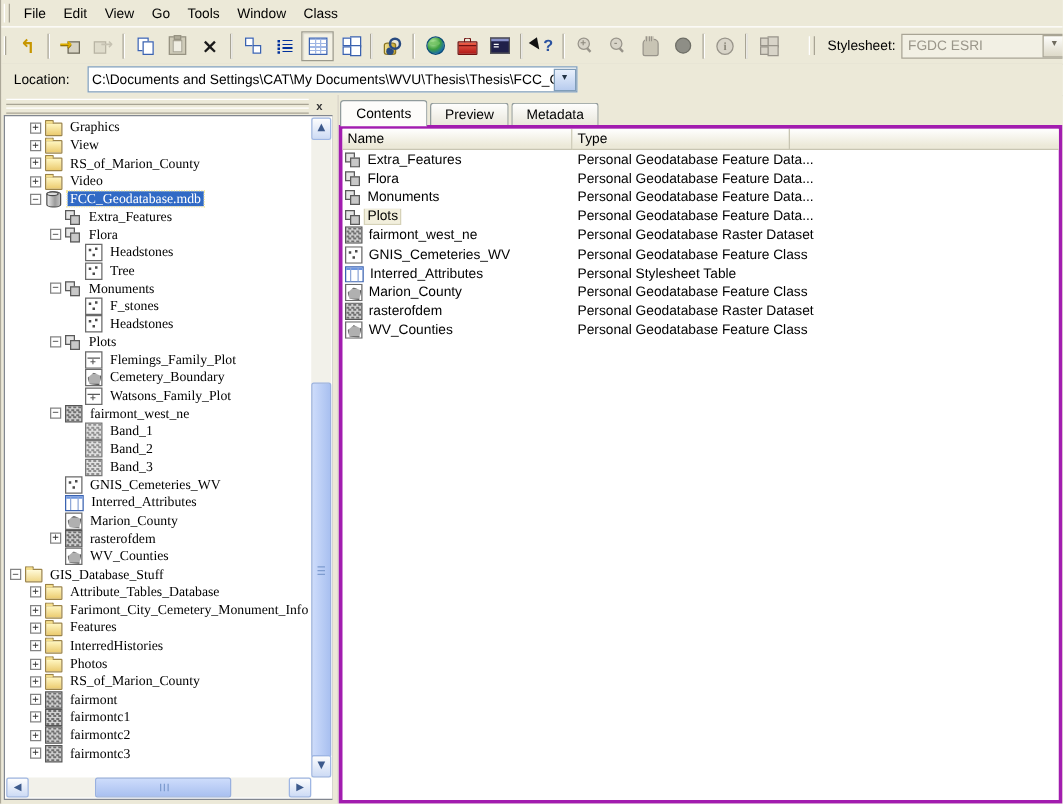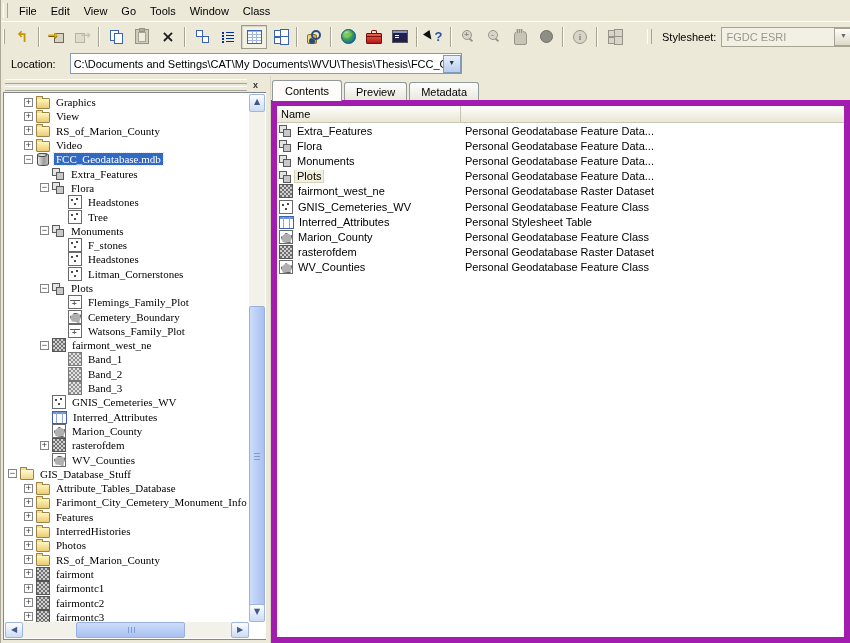--- a/index.html
+++ b/index.html
@@ -141,21 +141,21 @@
   #hthumb::after{content:"";position:absolute;top:4px;bottom:4px;left:50%;width:1px;background:#7E9CD0;box-shadow:-3px 0 0 #7E9CD0,3px 0 0 #7E9CD0;}
 
   
   #splitter{position:absolute;left:265px;top:0;width:4px;height:567px;background:#ECE9D8;border-right:1px solid #D8D4C8;}
 
   
   #rightpanel{position:absolute;left:270px;top:2px;right:1px;height:563px;}
   #tabstrip{display:flex;align-items:flex-end;height:22px;padding-left:1px;}
   .tab{padding:3px 11px 3px;border:1px solid #919B9C;border-bottom:none;border-radius:3px 3px 0 0;background:linear-gradient(#FEFEFD,#E8E6DA);margin-right:2px;position:relative;top:1px;}
   .tab.active{background:#FDFCFA;padding:4px 12px 4px;top:1px;z-index:2;}
-  #contentbox{position:absolute;left:0;top:22px;right:0;bottom:-2px;background:#fff;border:6px solid #a21caf;overflow:hidden;}
+  #contentbox{position:absolute;left:0;top:22px;right:0;bottom:-2px;background:#fff;border:3px solid #a21caf;overflow:hidden;}
   #chead{display:flex;height:17px;background:#ECE9D8;}
   .hcell{background:linear-gradient(#FFFFFF,#ECE9D8 85%);border-right:1px solid #C8C5B2;border-bottom:1px solid #C8C5B2;padding:2px 4px 0;box-sizing:border-box;white-space:nowrap;overflow:hidden;}
   .h-name{width:184px;flex:none;}
   .h-type{width:174px;flex:none;}
   .h-rest{flex:1;border-right:none;}
   .crow{height:15.2px;display:flex;align-items:center;white-space:nowrap;}
   .c-name{width:184px;flex:none;display:flex;align-items:center;padding-left:2px;box-sizing:border-box;overflow:hidden;}
   .c-name .icn{margin-right:3px;}
   .cname{padding:0 2px;}
   .cname.hl{background:#F2EFDC;outline:1px solid #D6D2B8;}
@@ -340,26 +340,20 @@
               <span class="icn ic-pointfc"></span>
               <span class="tlabel">F_stones</span>
             </div>
             <div class="titem">
               <span class="tind" style="width: 51px;"></span>
               <span class="texp empty"></span>
               <span class="icn ic-pointfc"></span>
               <span class="tlabel">Headstones</span>
             </div>
             <div class="titem">
-              <span class="tind" style="width: 51px;"></span>
-              <span class="texp empty"></span>
-              <span class="icn ic-pointfc"></span>
-              <span class="tlabel">Litman_Cornerstones</span>
-            </div>
-            <div class="titem">
               <span class="tind" style="width: 35px;"></span>
               <span class="texp">−</span>
               <span class="icn ic-fds"></span>
               <span class="tlabel">Plots</span>
             </div>
             <div class="titem">
               <span class="tind" style="width: 51px;"></span>
               <span class="texp empty"></span>
               <span class="icn ic-plotfc"></span>
               <span class="tlabel">Flemings_Family_Plot</span>
@@ -514,20 +508,21 @@
 
     <div id="rightpanel">
       <div id="tabstrip">
           <span class="tab active">Contents</span>
           <span class="tab">Preview</span>
           <span class="tab">Metadata</span>
         </div>
       <div id="contentbox">
         <div id="chead">
           <span class="hcell h-name">Name</span>
+          <span class="hcell h-type">Type</span>
           <span class="hcell h-rest"></span>
         </div>
         <div id="crows">
             <div class="crow">
               <span class="ccell c-name">
                 <span class="icn ic-fds"></span>
                 <span class="cname">Extra_Features</span>
               </span>
               <span class="ccell c-type">Personal Geodatabase Feature Data...</span>
             </div>

